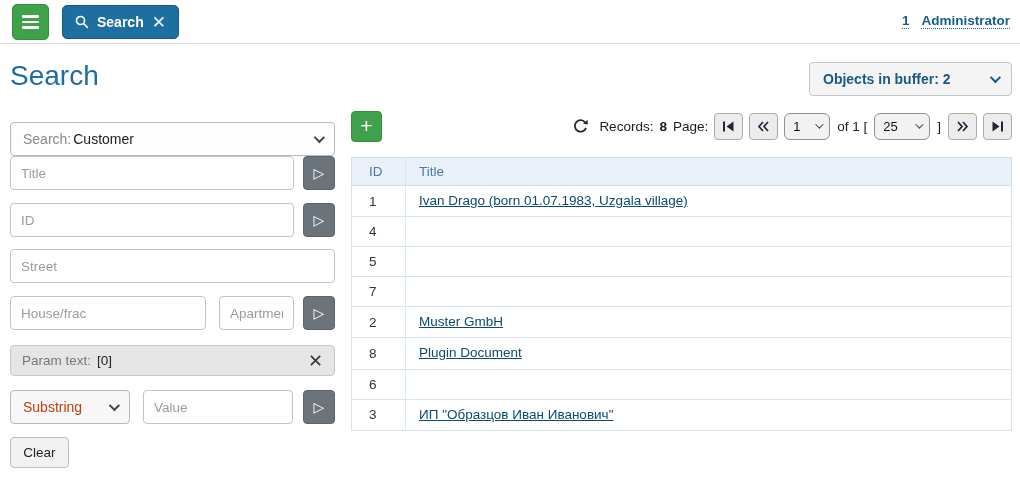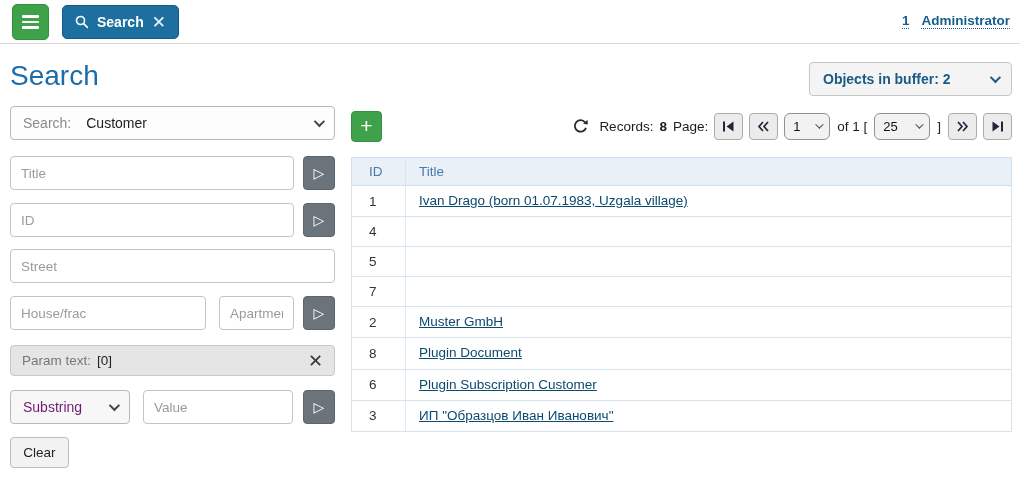--- a/index.html
+++ b/index.html
@@ -21,40 +21,40 @@
   .user-links { position:absolute; right:10px; top:13px; display:flex; gap:12px; align-items:baseline; }
   .user-links a { color:#155e8d; font-size:13.5px; font-weight:bold; text-decoration:none; border-bottom:1px dotted #155e8d; cursor:pointer; }
   
   .page-title { position:absolute; left:10px; top:60px; font-size:28px; font-weight:400; color:#1b6ca8; }
   .buffer-btn { position:absolute; right:8px; top:62px; width:203px; height:34px; background:#f4f4f4; border:1px solid #c6c6c6; border-radius:4px; display:flex; align-items:center; justify-content:space-between; padding:0 13px; cursor:pointer; }
   .buffer-btn span { font-size:14px; font-weight:bold; color:#1a5a85; }
   .chev { display:inline-block; width:8px; height:8px; border-right:2px solid #1a5a85; border-bottom:2px solid #1a5a85; transform:rotate(45deg) translateY(-2px); }
   .chev.dark { border-color:#444; }
   
   .sel { background:#fdfdfd; border:1px solid #b9b9b9; border-radius:4px; display:flex; align-items:center; padding:0 12px; cursor:pointer; }
-  .type-select { position:absolute; left:10px; top:106px; width:325px; height:34px; justify-content:space-between;gap:8px; }
+  .type-select { position:absolute; left:10px; top:122px; width:325px; height:34px; justify-content:space-between;gap:8px; }
   .type-select .lbl { color:#8a8a8a; font-size:14px; }
-  .type-select .val { color:#222; font-size:14px; margin-left:15px; }
+  .type-select .val { color:#222; font-size:14px; margin-left:2px; }
   .type-select .left { display:flex; align-items:center; }
   input.txt { background:#fff; border:1px solid #c4c4c4; border-radius:4px; height:34px; font-size:13.5px; padding:0 10px; font-family:"Liberation Sans",sans-serif; color:#222; outline:none; }
   input.txt::placeholder { color:#9b9b9b; }
   .in-title { position:absolute; left:10px; top:156px; width:284px; }
   .in-id { position:absolute; left:10px; top:203px; width:284px; }
   .in-street { position:absolute; left:10px; top:249px; width:325px; }
   .in-house { position:absolute; left:10px; top:296px; width:196px; }
   .in-apart { position:absolute; left:219px; top:296px; width:75px; }
   .in-value { position:absolute; left:143px; top:390px; width:150px; }
   .run-btn { position:absolute; left:303px; width:32px; height:34px; background:#6c747b; border:1px solid #5d646b; border-radius:4px; color:#fff; font-size:14px; display:flex; align-items:center; justify-content:center; cursor:pointer; }
   .run-title { top:156px; } .run-id { top:203px; } .run-house { top:296px; } .run-value { top:390px; }
   .param-bar { position:absolute; left:10px; top:345px; width:325px; height:31px; background:#e5e5e5; border:1px solid #c8c8c8; border-radius:4px; display:flex; align-items:center; padding:0 11px; }
   .param-bar .lbl { color:#777; font-size:13.5px; }
   .param-bar .cnt { color:#222; font-size:13.5px; margin-left:6px; }
   .param-bar .x { margin-left:auto; font-size:18px; color:#3a3a3a; cursor:pointer; line-height:1; }
   .substring-select { position:absolute; left:10px; top:390px; width:120px; height:34px; background:#f7f7f7; justify-content:space-between; }
-  .substring-select .val { font-size:14px; color:#701a75; }
+  .substring-select .val { font-size:14px; color:#c2410c; }
   .clear-btn { position:absolute; left:10px; top:437px; width:59px; height:31px; background:#f2f2f2; border:1px solid #bcbcbc; border-radius:4px; font-size:13.5px; color:#222; cursor:pointer; font-family:"Liberation Sans",sans-serif; }
   
   .add-btn { position:absolute; left:351px; top:111px; width:31px; height:31px; background:#3fa24a; border:1px solid #33913e; border-radius:4px; color:#fff; font-size:21px; line-height:1; display:flex; align-items:center; justify-content:center; cursor:pointer; padding-bottom:2px; }
   .records-row { position:absolute; right:8px; top:111px; height:30px; display:flex; align-items:center; gap:6px; font-size:13.5px; color:#1c1c1c; }
   .records-row .bold { font-weight:bold; }
   .refresh-icon { width:17px; height:17px; cursor:pointer; margin-right:4px; }
   .pg-btn { width:29px; height:27px; background:#ececec; border:1px solid #ababab; border-radius:4px; display:flex; align-items:center; justify-content:center; cursor:pointer; }
   .pg-sel { height:27px; background:#f2f2f2; border:1px solid #8f8f9d; border-radius:6px; display:flex; align-items:center; justify-content:space-between; padding:0 8px; cursor:pointer; font-size:13px; color:#111; }
   .pg-sel.small { width:46px; } .pg-sel.big { width:56px; }
   .pg-sel .chev { width:6px; height:6px; border-width:1.5px; border-color:#444; }
@@ -220,23 +220,20 @@
         </div>
       </div>
       <div class="trow">
         <div class="td-id">8</div>
         <div class="td-title">
           <a>Plugin Document</a>
         </div>
       </div>
       <div class="trow">
         <div class="td-id">6</div>
-        <div class="td-title">
-          <a>Plugin Subscription Customer</a>
-        </div>
       </div>
       <div class="trow">
         <div class="td-id">3</div>
         <div class="td-title">
           <a>ИП "Образцов Иван Иванович"</a>
         </div>
       </div>
     </div>
 </div>
 

